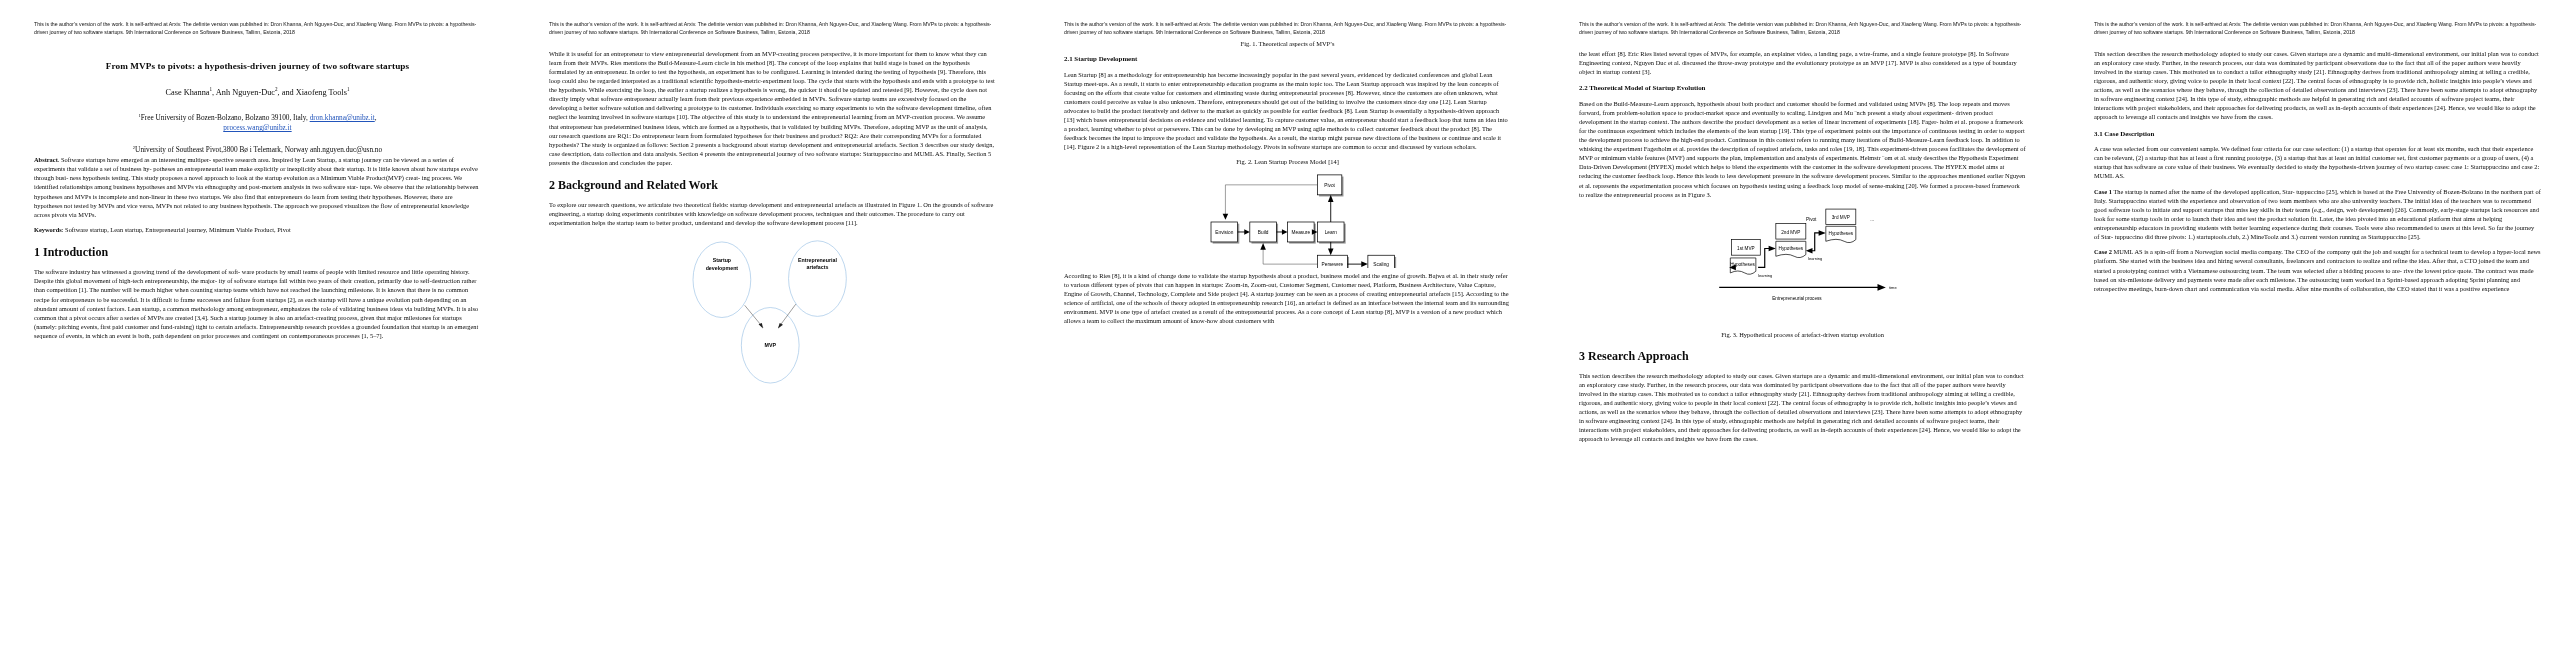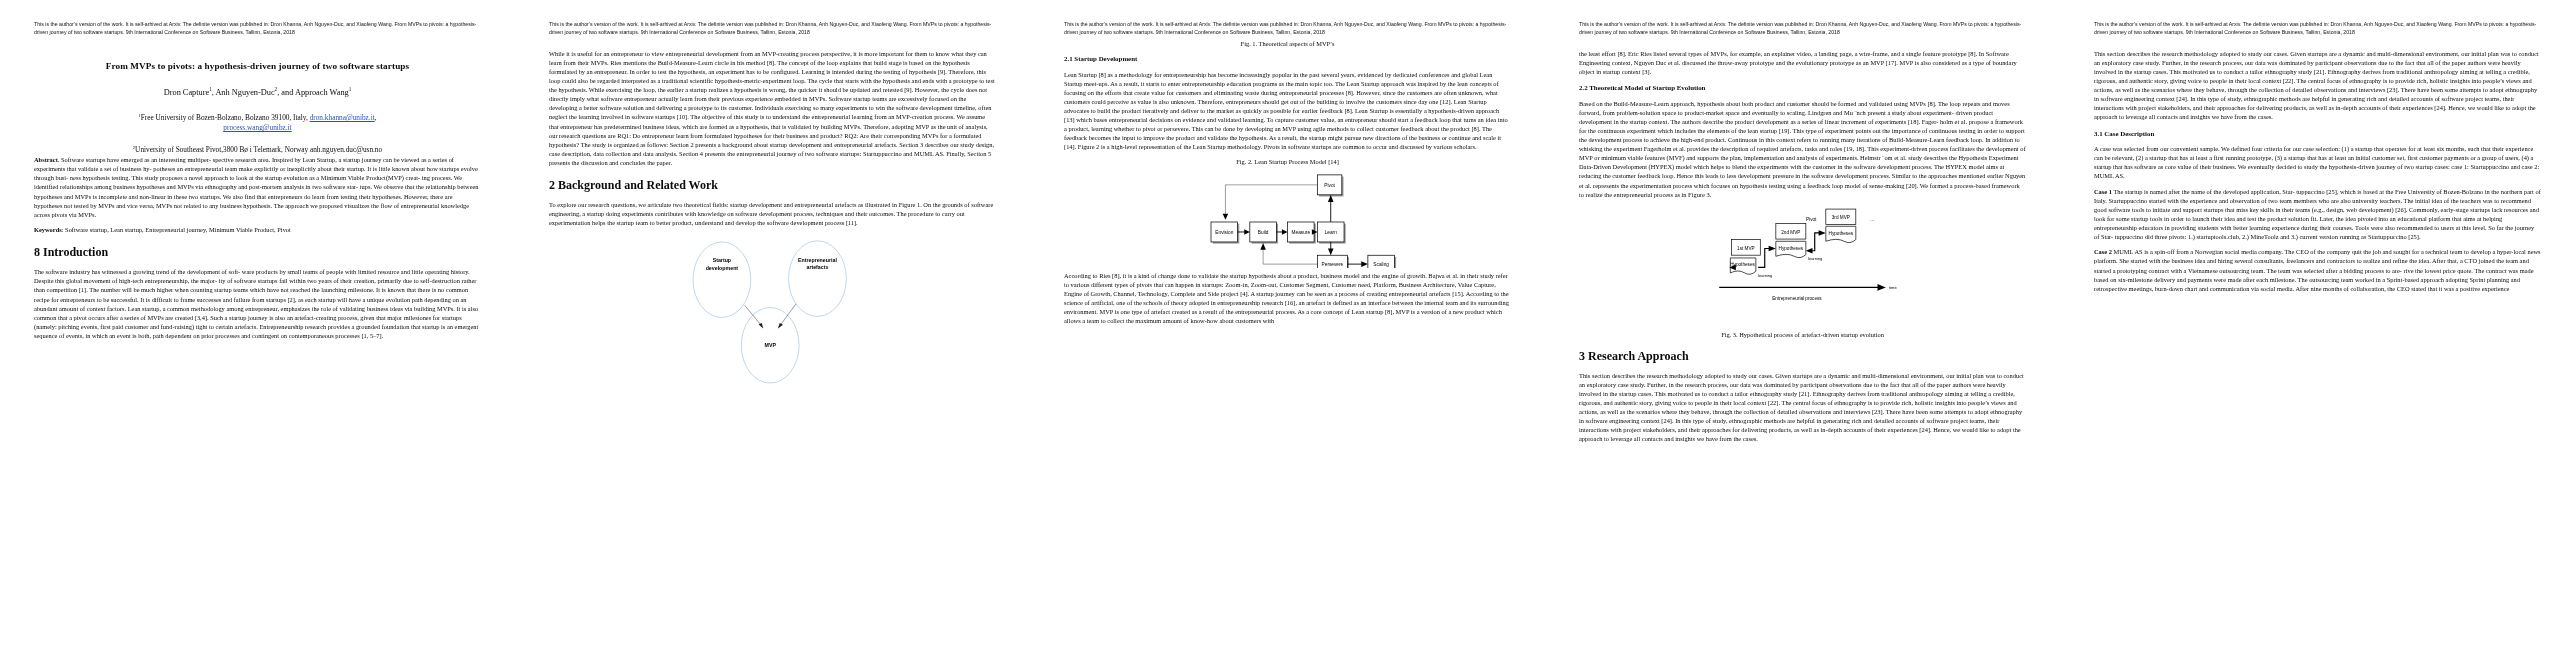--- a/index.html
+++ b/index.html
@@ -123,41 +123,41 @@
 <body>
 
 <div class="spread">
 
   <div class="page">
     <p class="notice">This is the author’s version of the work. It is self-arhived at Arxiv. The definite version was published in: Dron Khanna, Anh Nguyen-Duc, and Xiaofeng Wang. From MVPs to pivots: a hypothesis-driven journey of two software startups. 9th International Conference on Software Business, Tallinn, Estonia, 2018</p>
 
     <div class="paper-title">From MVPs to pivots: a hypothesis-driven journey of two software startups</div>
 
     <div class="authors">
-      <span>Dron Capture</span><sup>1</sup><span>, Anh Nguyen-Duc</span><sup>2</sup><span>, and Approach Wang</span><sup>1</sup>
+      <span>Case Khanna</span><sup>1</sup><span>, Anh Nguyen-Duc</span><sup>2</sup><span>, and Xiaofeng Tools</span><sup>1</sup>
     </div>
 
     <div class="affil">
       <sup>1</sup><span>Free University of Bozen-Bolzano, Bolzano 39100, Italy, </span><span class="mail">dron.khanna@unibz.it</span><span>,</span><br>
       <span class="mail">process.wang@unibz.it</span>
     </div>
 
     <div class="affil affil2">
       <sup>2</sup><span>University of Southeast Pivot,3800 Bø i Telemark, Norway anh.nguyen.duc@usn.no</span>
     </div>
 
     <p class="body abstract">
       <b>Abstract</b><span>. Software startups have emerged as an interesting multiper- spective research area. Inspired by Lean Startup, a startup journey can be viewed as a series of experiments that validate a set of business hy- potheses an entrepreneurial team make explicitly or inexplicitly about their startup. It is little known about how startups evolve through busi- ness hypothesis testing. This study proposes a novel approach to look at the startup evolution as a Minimum Viable Product(MVP) creat- ing process. We identified relationships among business hypotheses and MVPs via ethnography and post-mortem analysis in two software star- tups. We observe that the relationship between hypotheses and MVPs is incomplete and non-linear in these two startups. We also find that entrepreneurs do learn from testing their hypotheses. However, there are hypotheses not tested by MVPs and vice versa, MVPs not related to any business hypothesis. The approach we proposed visualizes the flow of entrepreneurial knowledge across pivots via MVPs.</span>
     </p>
 
     <p class="body kw">
       <b>Keywords</b><span>: Software startup, Lean startup, Entrepreneurial journey, Minimum Viable Product, Pivot</span>
     </p>
 
-    <h1 class="sec">8 Introduction</h1>
+    <h1 class="sec">1 Introduction</h1>
     <p class="body">The software industry has witnessed a growing trend of the development of soft- ware products by small teams of people with limited resource and little operating history. Despite this global movement of high-tech entrepreneurship, the major- ity of software startups fail within two years of their creation, primarily due to self-destruction rather than competition [1]. The number will be much higher when counting startup teams which have not reached the launching milestone. It is known that there is no common recipe for entrepreneurs to be successful. It is difficult to frame successes and failure from startups [2], as each startup will have a unique evolution path depending on an abundant amount of context factors. Lean startup, a common methodology among entrepreneur, emphasizes the role of validating business ideas via building MVPs. It is also common that a pivot occurs after a series of MVPs are created [3,4]. Such a startup journey is also an artefact-creating process, given that major milestones for startups (namely: pitching events, first paid customer and fund-raising) tight to certain artefacts. Entrepreneurship research provides a grounded foundation that startup is an emergent sequence of events, in which an event is both, path dependent on prior processes and contingent on contemporaneous processes [1, 5–7].</p>
   </div>
 
   <div class="page">
     <p class="notice">This is the author’s version of the work. It is self-arhived at Arxiv. The definite version was published in: Dron Khanna, Anh Nguyen-Duc, and Xiaofeng Wang. From MVPs to pivots: a hypothesis-driven journey of two software startups. 9th International Conference on Software Business, Tallinn, Estonia, 2018</p>
 
     <p class="body" style="margin-top:12.2px">While it is useful for an entrepreneur to view entrepreneurial development from an MVP-creating process perspective, it is more important for them to know what they can learn from their MVPs. Ries mentions the Build-Measure-Learn circle in his method [8]. The concept of the loop explains that build stage is based on the hypothesis formulated by an entrepreneur. In order to test the hypothesis, an experiment has to be configured. Learning is intended during the testing of hypothesis [9]. Therefore, this loop could also be regarded interpreted as a traditional scientific hypothesis-metric-experiment loop. The cycle that starts with the hypothesis and ends with a prototype to test the hypothesis. While exercising the loop, the earlier a startup realizes a hypothesis is wrong, the quicker it should be updated and retested [9]. However, the cycle does not directly imply what software entrepreneur actually learn from their previous experience embedded in MVPs. Software startup teams are excessively focused on the developing a better software solution and delivering a prototype to its customer. Individuals exercising so many experiments to win the software development timeline, often neglect the learning involved in software startups [10]. The objective of this study is to understand the entrepreneurial learning from an MVP-creation process. We assume that entrepreneur has predetermined business ideas, which are formed as a hypothesis, that is validated by building MVPs. Therefore, adopting MVP as the unit of analysis, our research questions are RQ1: Do entrepreneur learn from formulated hypotheses for their business and product? RQ2: Are their corresponding MVPs for a formulated hypothesis? The study is organized as follows: Section 2 presents a background about startup development and entrepreneurial artefacts. Section 3 describes our study design, case description, data collection and data analysis. Section 4 presents the entrepreneurial journey of two software startups: Startuppuccino and MUML AS. Finally, Section 5 presents the discussion and concludes the paper.</p>
 
     <h1 class="sec">2 Background and Related Work</h1>
     <p class="body">To explore our research questions, we articulate two theoretical fields: startup development and entrepreneurial artefacts as illustrated in Figure 1. On the grounds of software engineering, a startup doing experiments contributes with knowledge on software development process, techniques and their outcomes. The procedure to carry out experimentation helps the startup team to better product, understand and develop the software development process [11].</p>

